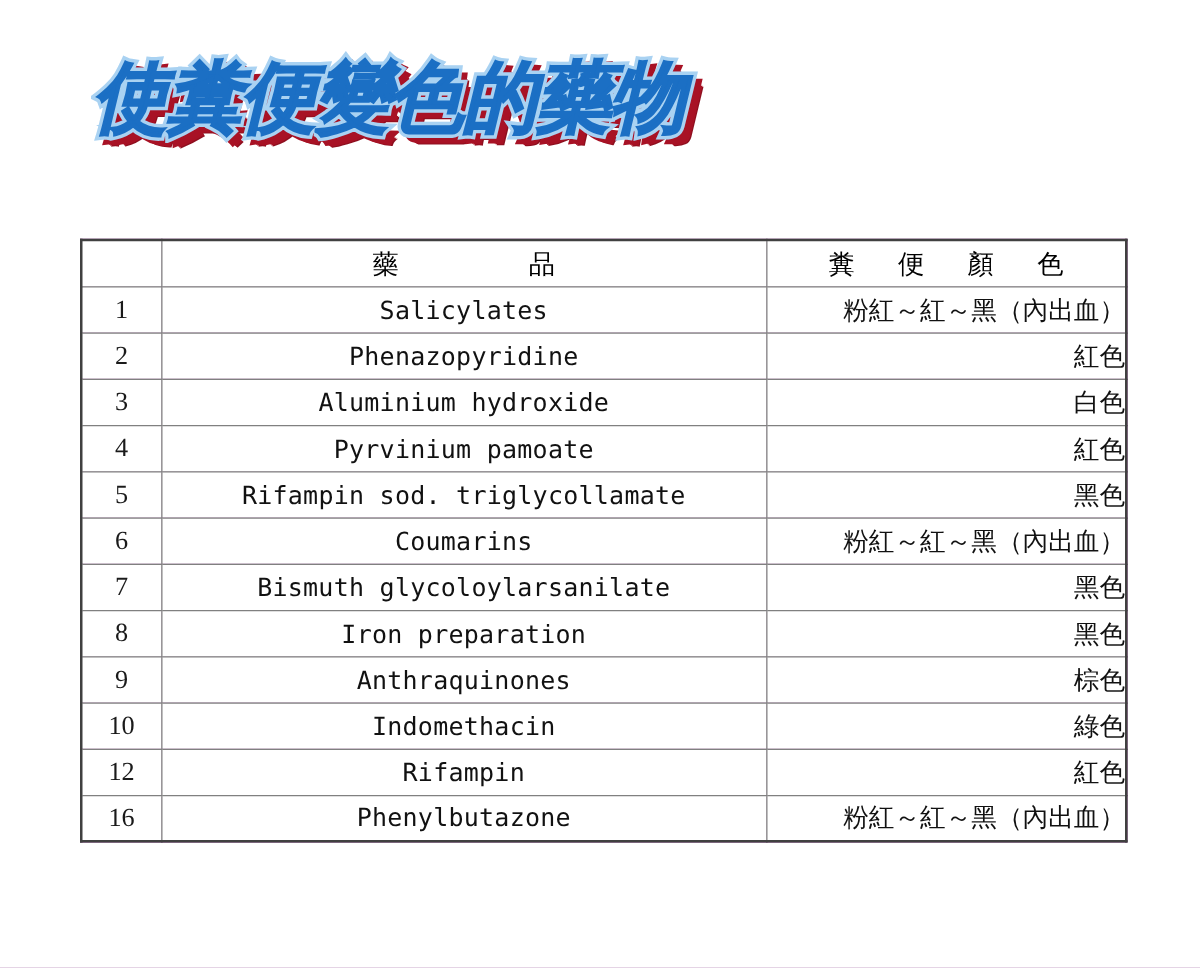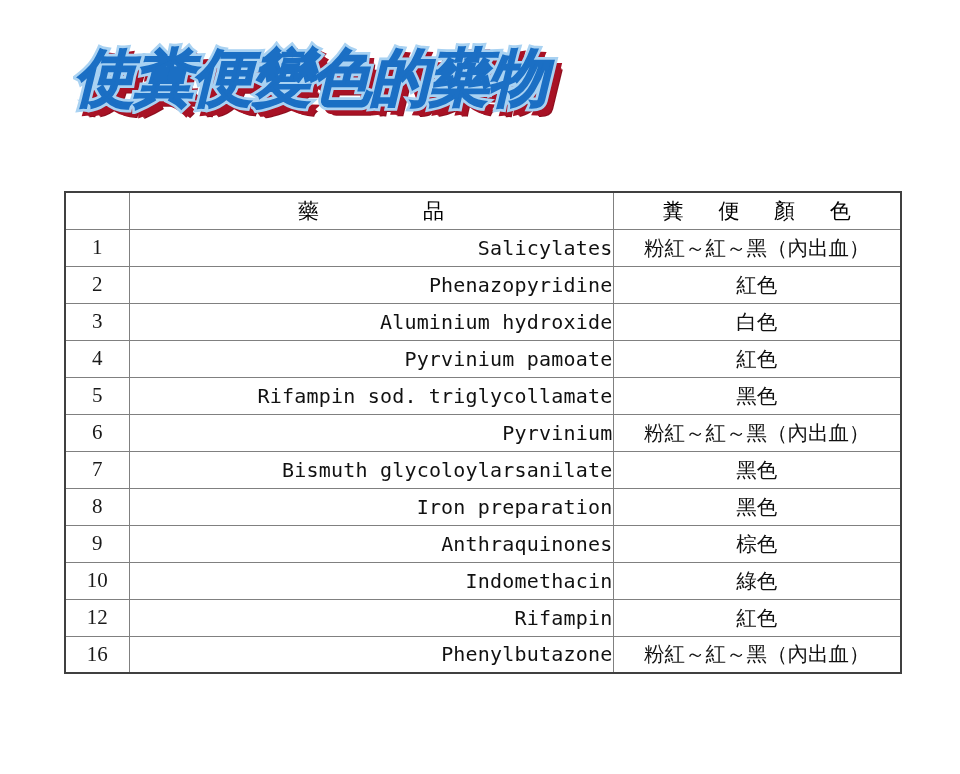--- a/index.html
+++ b/index.html
@@ -115,31 +115,31 @@
   .th-color { letter-spacing: 14px; text-indent: 14px; }
 
   .cell-num {
     text-align: center;
     font-family: "Liberation Serif", "DejaVu Serif", serif;
     font-size: 21px;
     color: #1a1a1a;
   }
 
   .cell-drug {
-    text-align: right;
+    text-align: center;
     padding-left: 9px;
     font-family: "DejaVu Sans Mono", "Liberation Mono", monospace;
     font-size: 20px;
     letter-spacing: 0.2px;
     color: #111111;
     white-space: nowrap;
   }
 
   .cell-color {
-    text-align: center;
+    text-align: right;
     padding-left: 7px;
     font-family: "DejaVu Sans", "Liberation Sans", sans-serif;
     font-size: 20.5px;
     color: #111111;
     white-space: nowrap;
   }
 </style>
 </head>
 <body>
 
@@ -185,21 +185,21 @@
           <td class="cell-drug">Pyrvinium pamoate</td>
           <td class="cell-color">紅色</td>
         </tr>
         <tr>
           <td class="cell-num">5</td>
           <td class="cell-drug">Rifampin sod. triglycollamate</td>
           <td class="cell-color">黑色</td>
         </tr>
         <tr>
           <td class="cell-num">6</td>
-          <td class="cell-drug">Pyrvinium</td>
+          <td class="cell-drug">Coumarins</td>
           <td class="cell-color">粉紅～紅～黑（內出血）</td>
         </tr>
         <tr>
           <td class="cell-num">7</td>
           <td class="cell-drug">Bismuth glycoloylarsanilate</td>
           <td class="cell-color">黑色</td>
         </tr>
         <tr>
           <td class="cell-num">8</td>
           <td class="cell-drug">Iron preparation</td>

